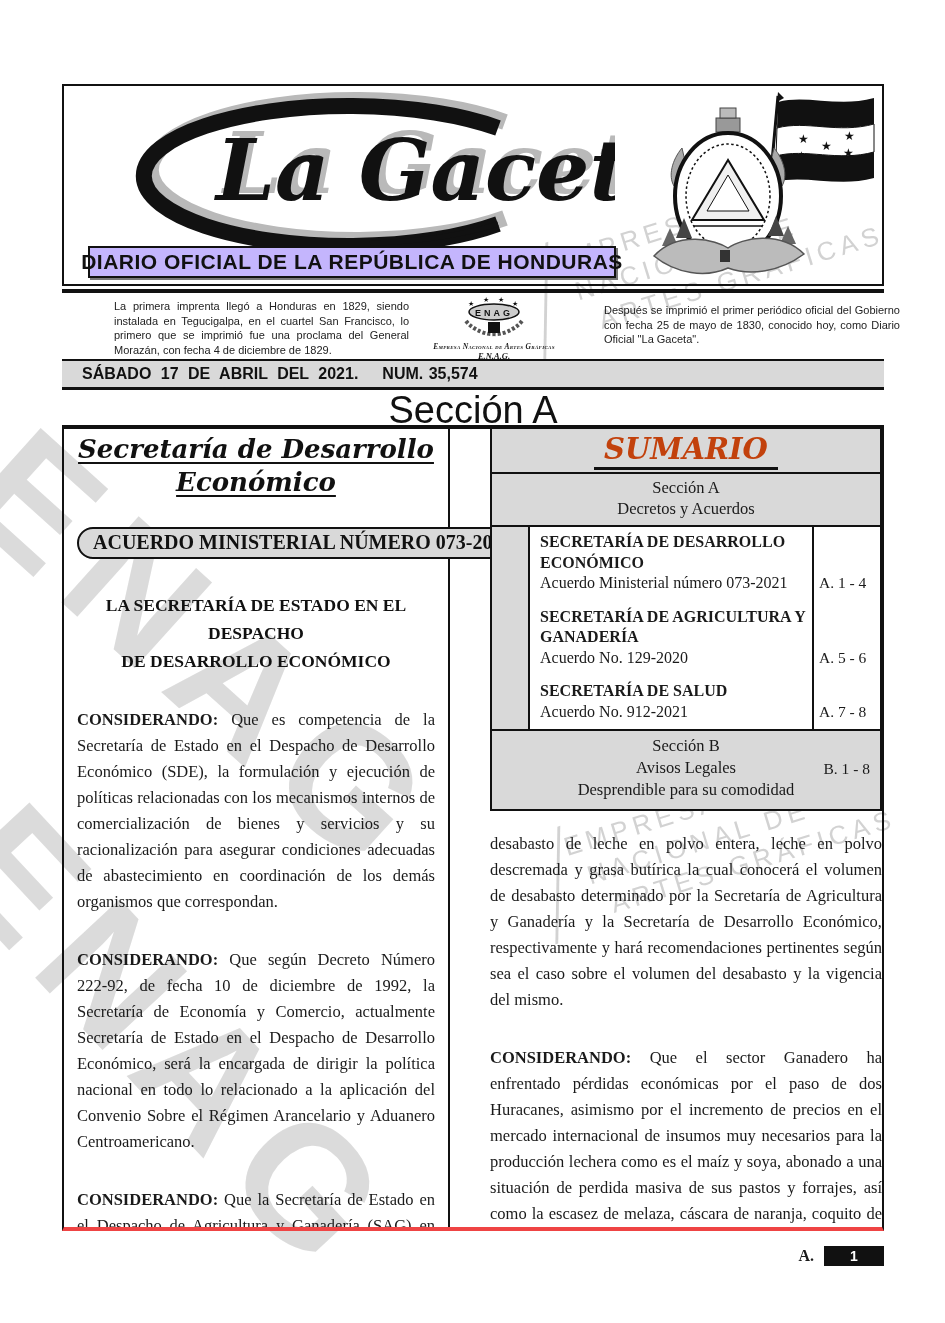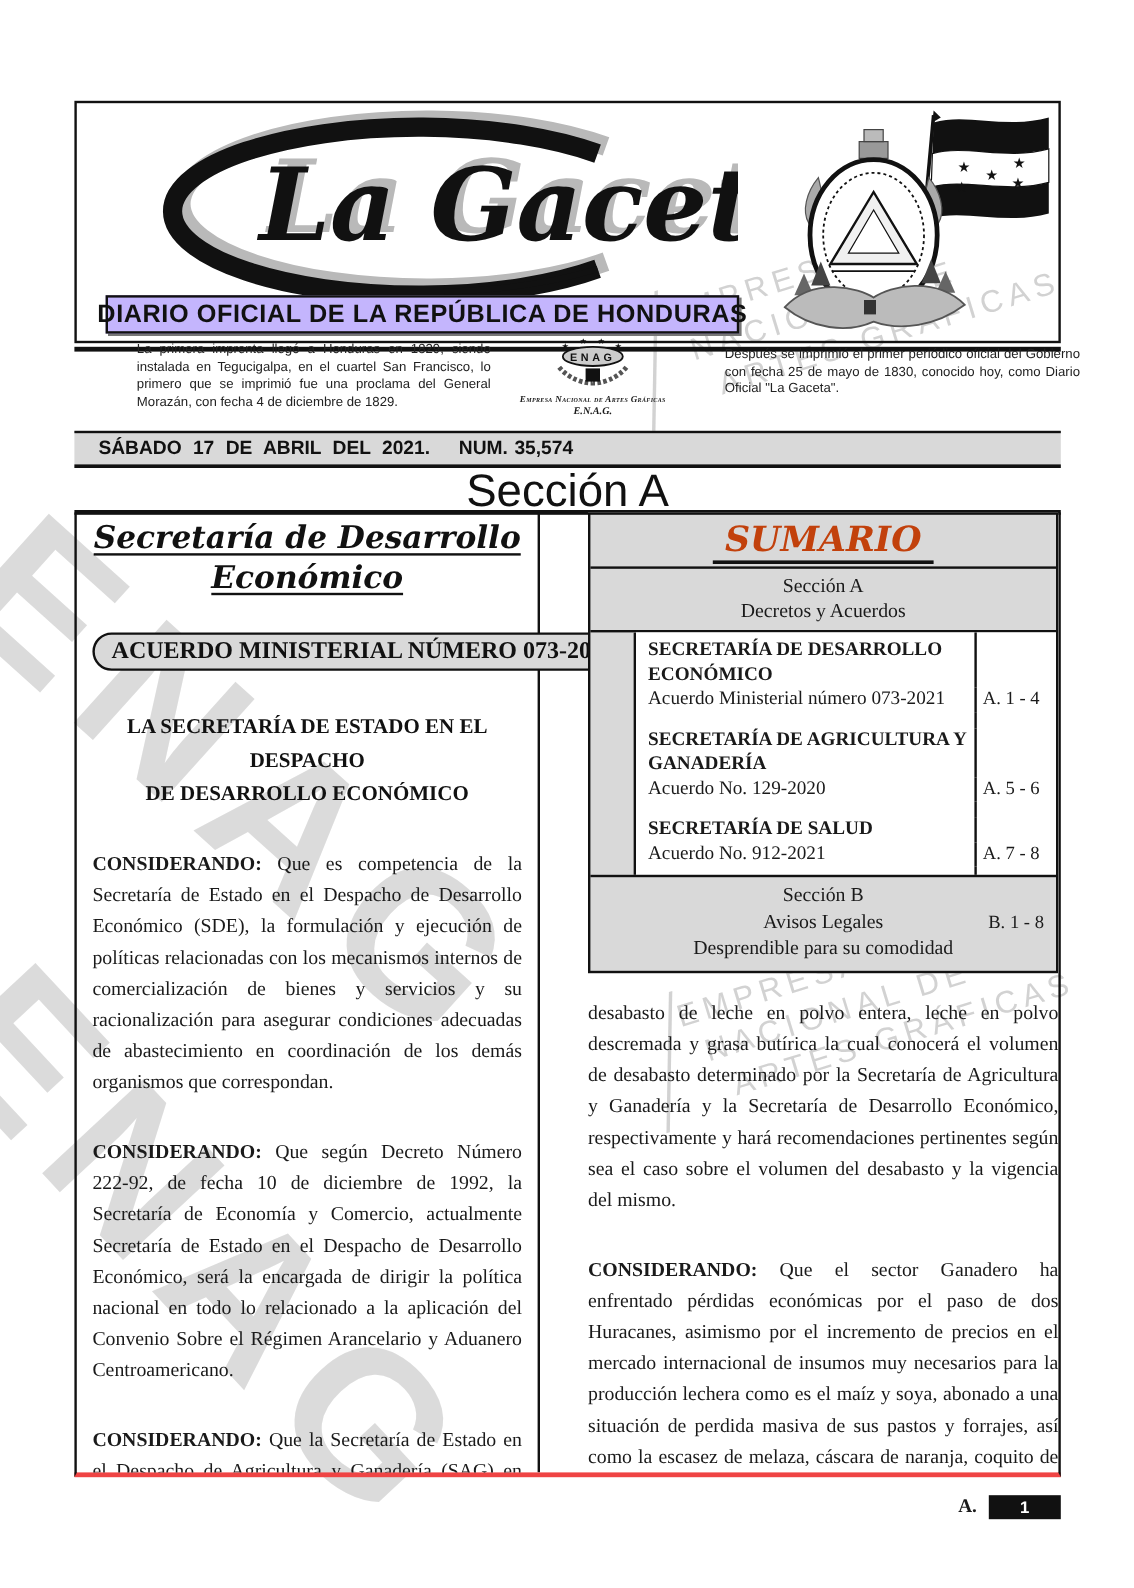--- a/index.html
+++ b/index.html
@@ -41,21 +41,21 @@
   .diario-box {
     position:absolute; left:24px; top:160px; width:528px; height:32px;
     border:2px solid #111; box-shadow:2px 2px 0 #777; background:#c4b5fd;
     display:flex; align-items:center; justify-content:center;
     font-family:"Liberation Sans", sans-serif; font-weight:bold; font-size:21px; letter-spacing:.5px;
     color:#111; white-space:nowrap;
   }
   .thick-rule { left:62px; top:289px; width:822px; height:4px; background:#111; }
 
   
-  .info-row { left:62px; top:282px; width:822px; height:60px; }
+  .info-row { left:62px; top:297px; width:822px; height:60px; }
   .note {
     position:absolute; font-family:"Liberation Sans", sans-serif;
     font-size:11px; line-height:14.5px; color:#222; text-align:justify;
   }
   .note-left { left:52px; top:2px; width:295px; }
   .note-right { left:542px; top:6px; width:296px; }
   .enag-block { position:absolute; left:352px; top:0; width:160px; text-align:center; }
   .enag-name { font-size:7.5px; font-weight:bold; font-style:italic; letter-spacing:.3px; margin-top:1px; font-variant:small-caps; }
   .enag-abbr { font-size:8.5px; font-weight:bold; font-style:italic; }
 

